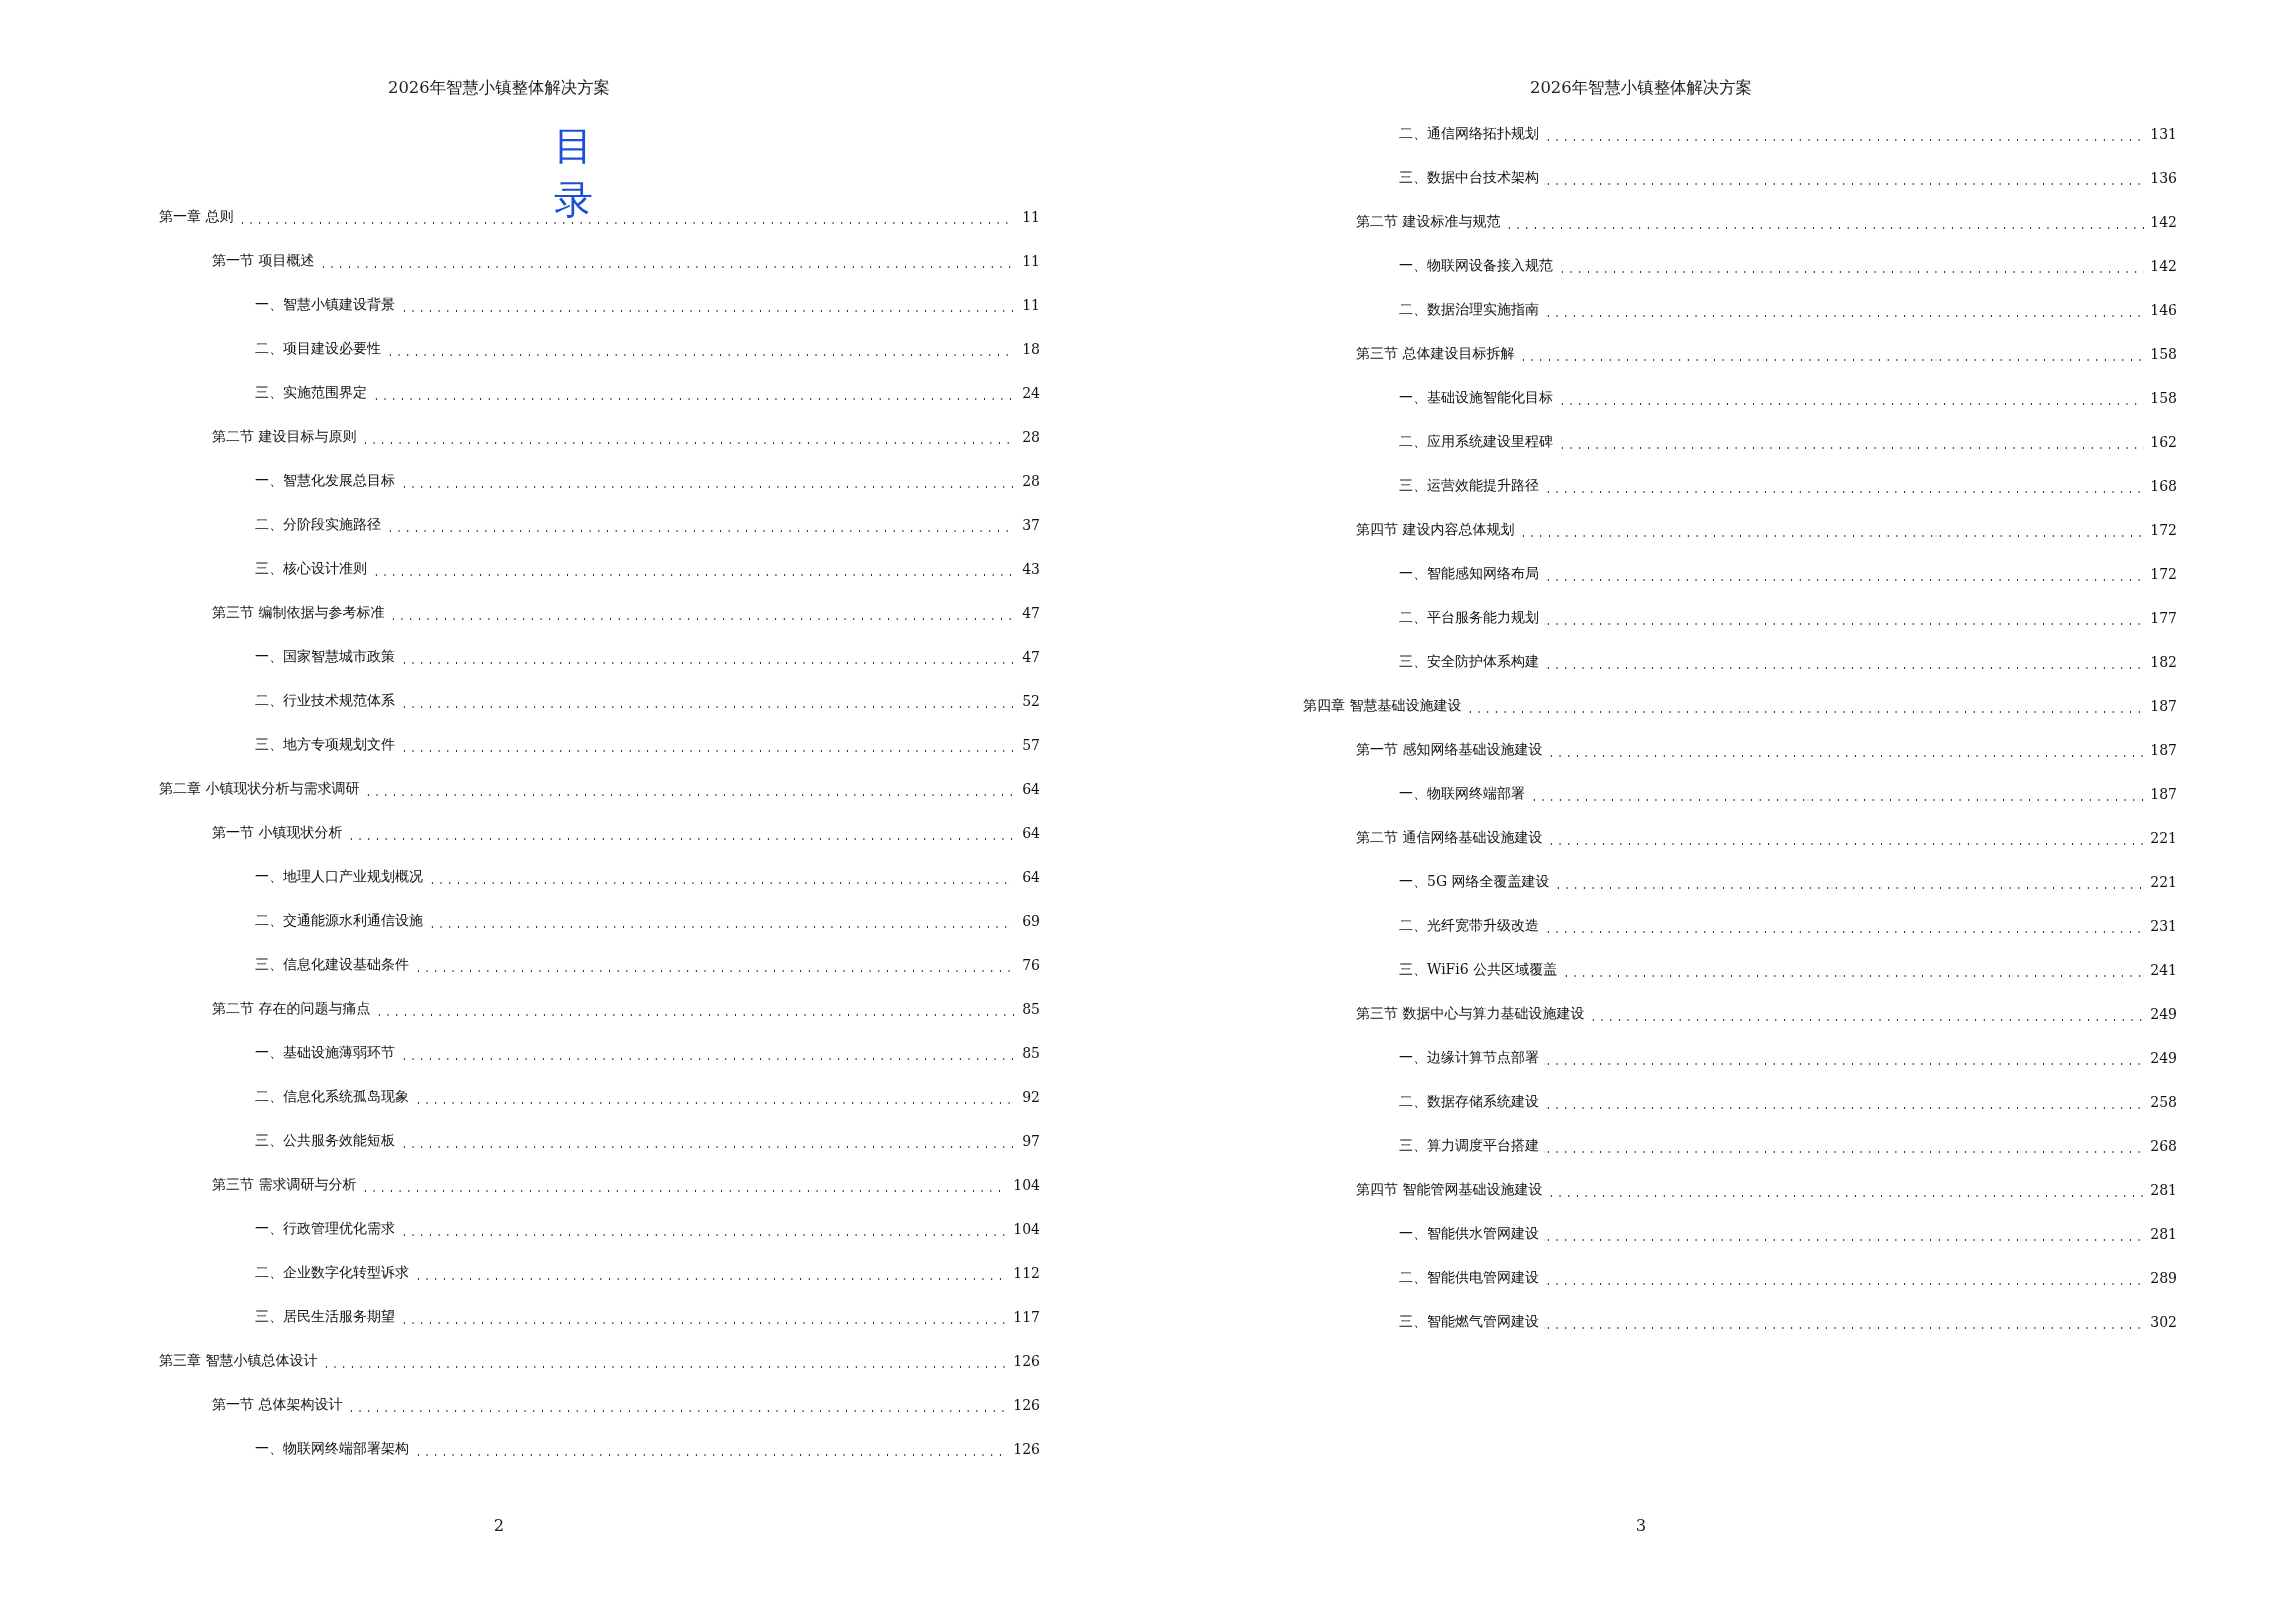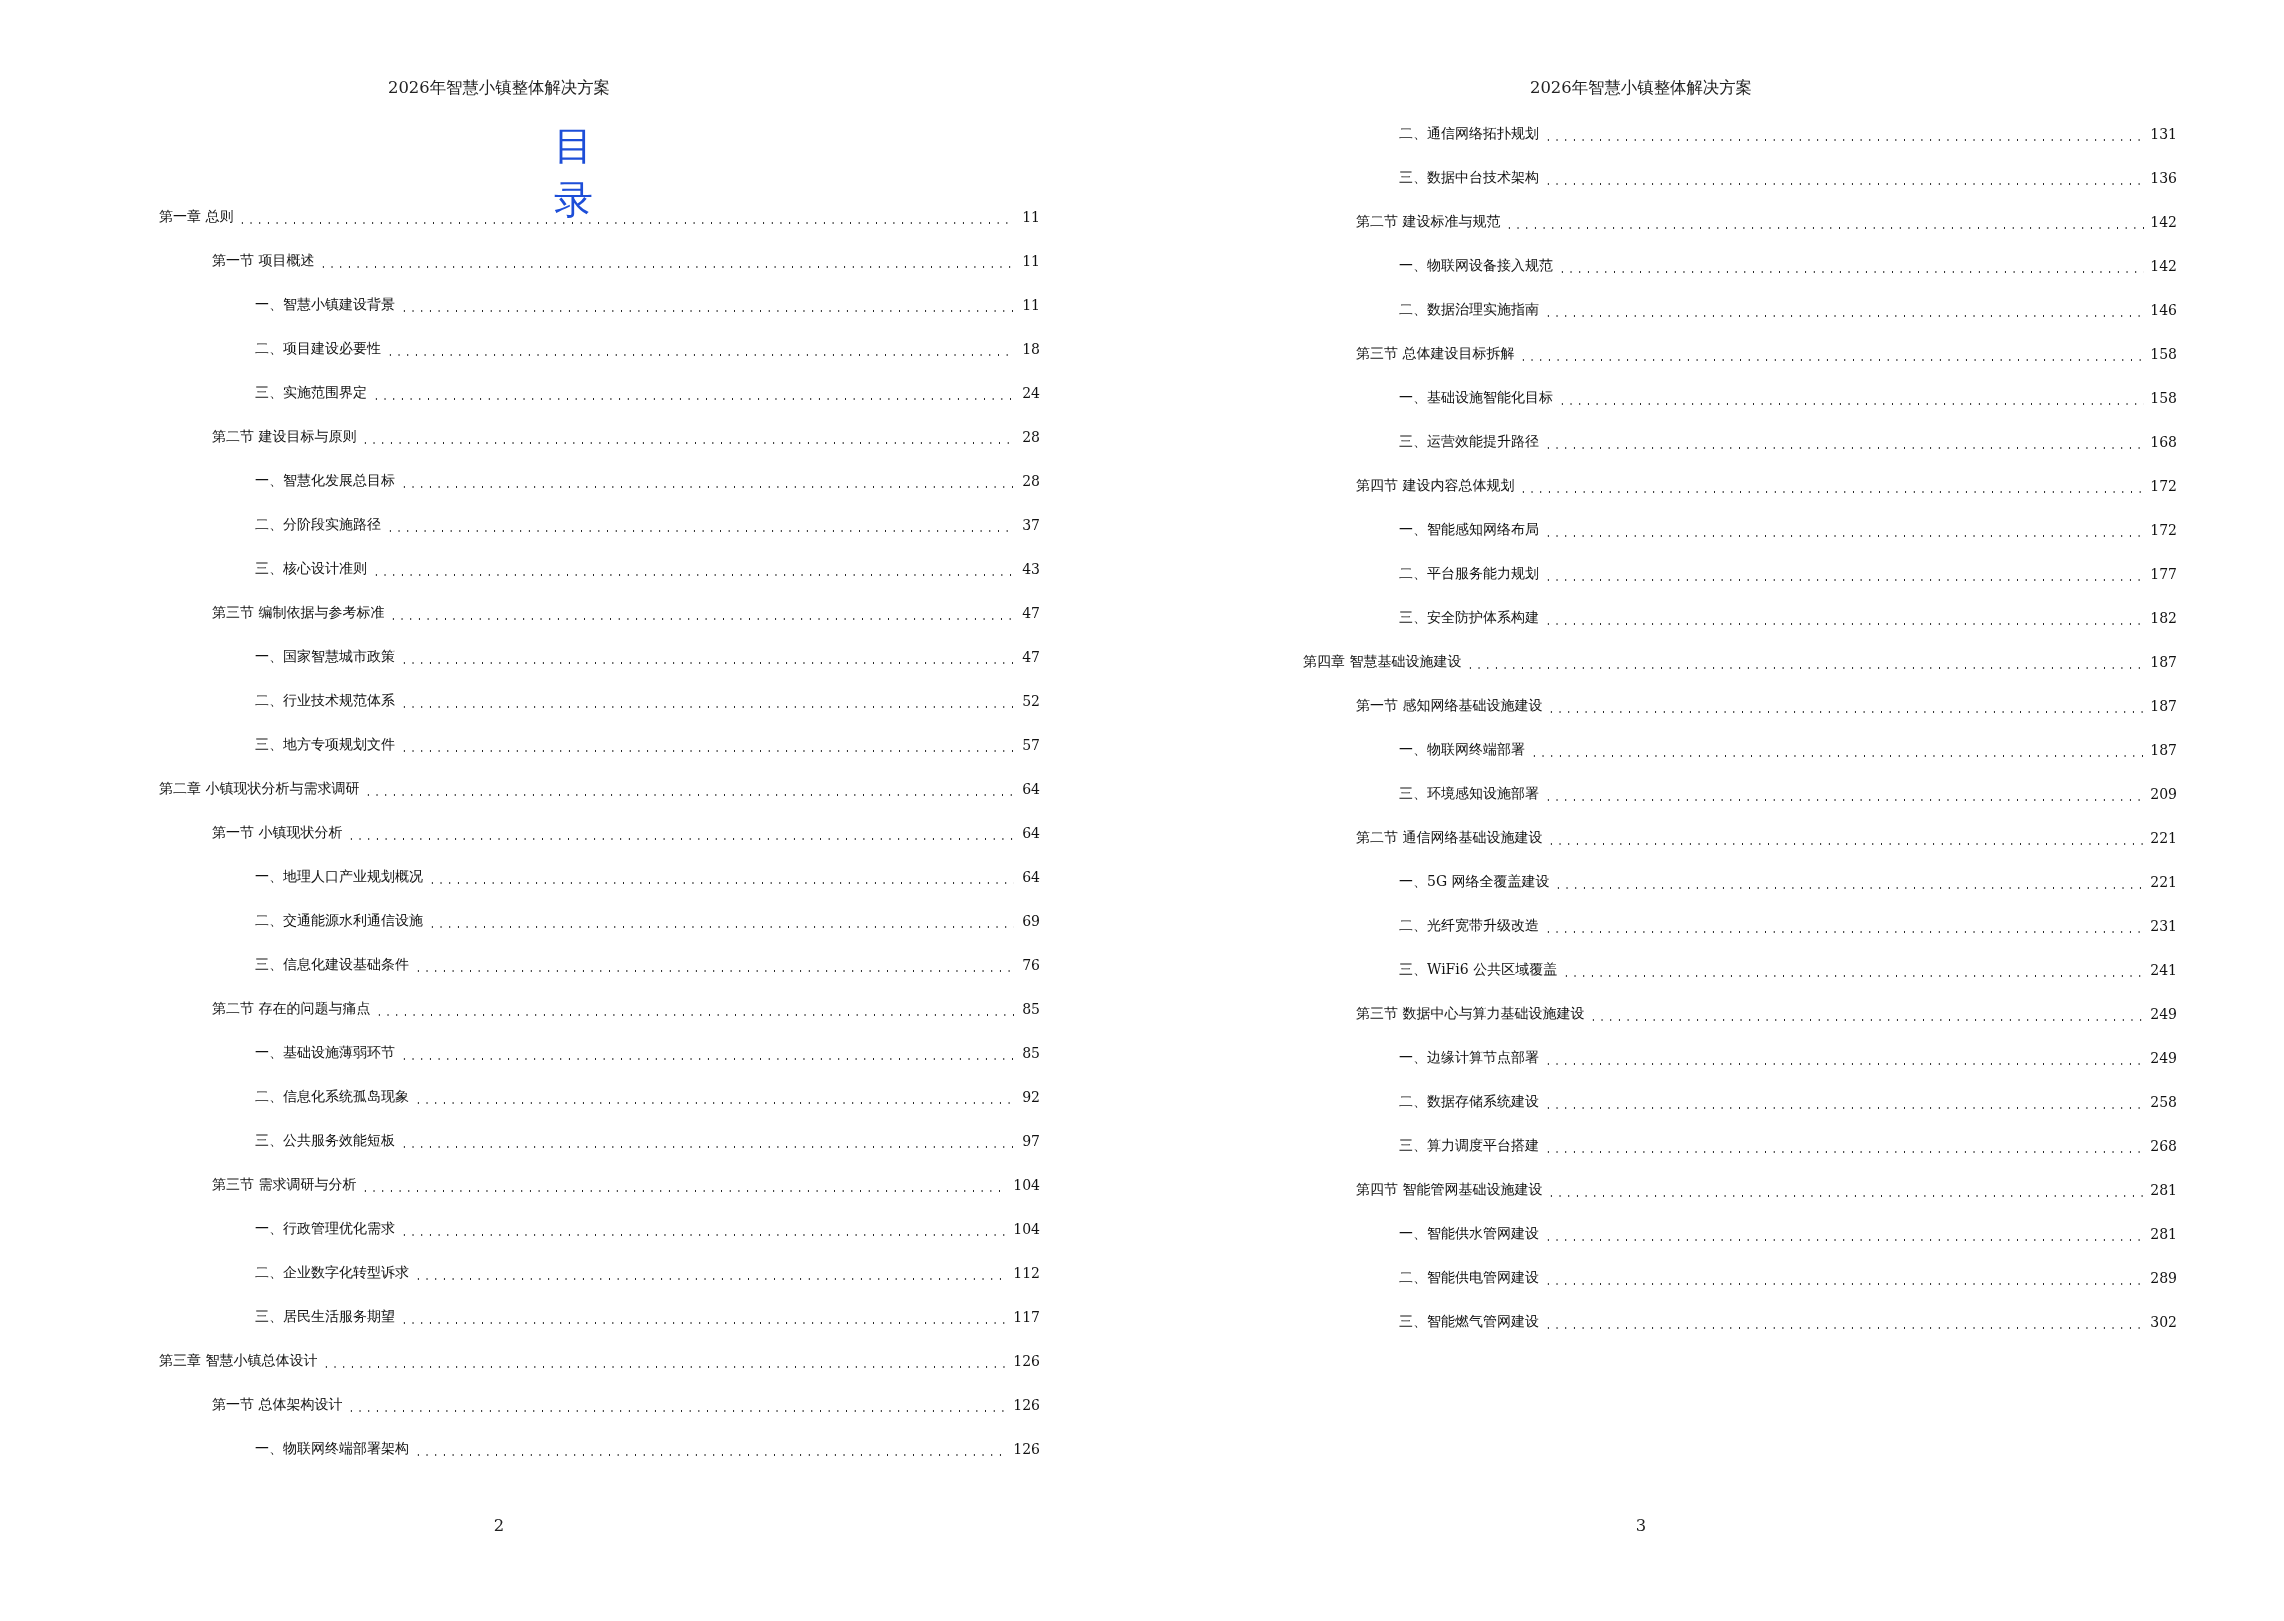--- a/index.html
+++ b/index.html
@@ -220,20 +220,25 @@
         <span class="label">第三节  总体建设目标拆解</span>
         <span class="leader"></span>
         <span class="pnum">158</span>
       </li>
       <li class="row level-3">
         <span class="label">一、基础设施智能化目标</span>
         <span class="leader"></span>
         <span class="pnum">158</span>
       </li>
       <li class="row level-3">
+        <span class="label">二、应用系统建设里程碑</span>
+        <span class="leader"></span>
+        <span class="pnum">162</span>
+      </li>
+      <li class="row level-3">
         <span class="label">三、运营效能提升路径</span>
         <span class="leader"></span>
         <span class="pnum">168</span>
       </li>
       <li class="row level-2">
         <span class="label">第四节  建设内容总体规划</span>
         <span class="leader"></span>
         <span class="pnum">172</span>
       </li>
       <li class="row level-3">
@@ -258,25 +263,20 @@
       </li>
       <li class="row level-2">
         <span class="label">第一节  感知网络基础设施建设</span>
         <span class="leader"></span>
         <span class="pnum">187</span>
       </li>
       <li class="row level-3">
         <span class="label">一、物联网终端部署</span>
         <span class="leader"></span>
         <span class="pnum">187</span>
-      </li>
-      <li class="row level-3">
-        <span class="label">三、环境感知设施部署</span>
-        <span class="leader"></span>
-        <span class="pnum">209</span>
       </li>
       <li class="row level-2">
         <span class="label">第二节  通信网络基础设施建设</span>
         <span class="leader"></span>
         <span class="pnum">221</span>
       </li>
       <li class="row level-3">
         <span class="label">一、5G 网络全覆盖建设</span>
         <span class="leader"></span>
         <span class="pnum">221</span>

